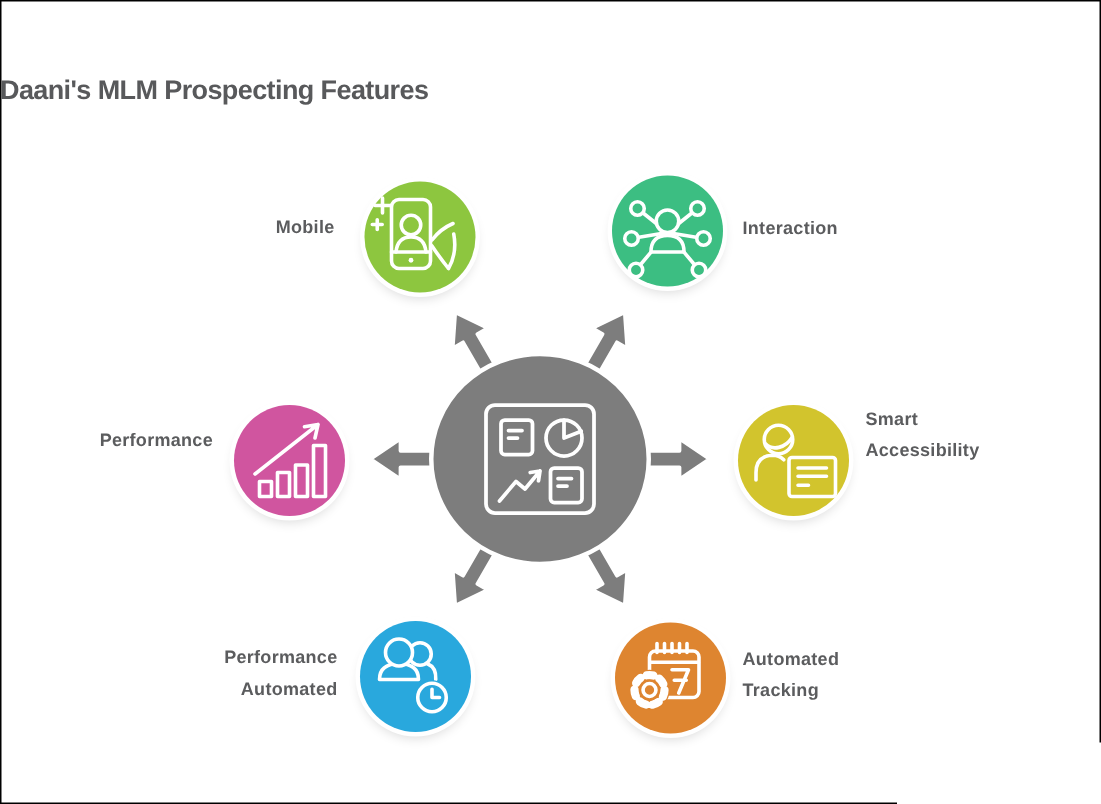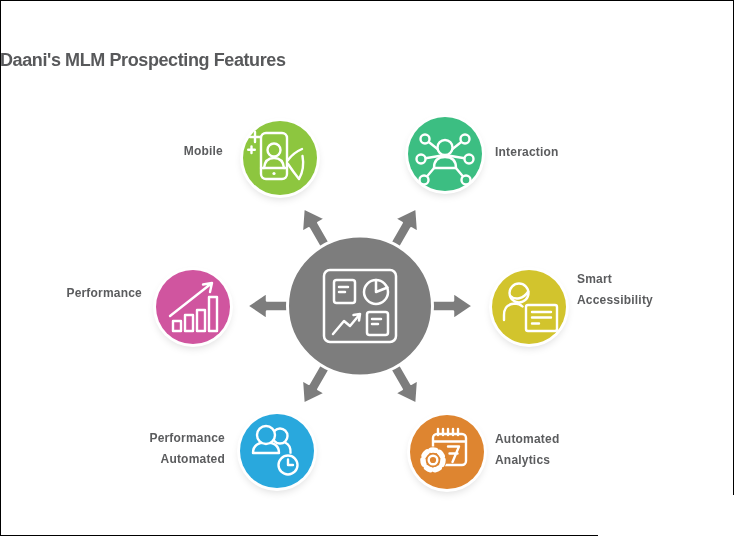--- a/index.html
+++ b/index.html
@@ -163,18 +163,18 @@
       <path d="M23.5,26.5 H55.5"></path>
       <path d="M38,31.5 H49 L42.5,47 M39.5,38.5 H47.5"></path>
       <circle class="bgfill" cx="23" cy="45" r="13.5" stroke="none"></circle>
       <circle cx="23" cy="45" r="10" fill="none" stroke="#fff" stroke-width="5.5" stroke-dasharray="4.6 4.38"></circle>
       <circle class="bgfill" cx="23" cy="45" r="7" stroke="none"></circle>
       <circle cx="23" cy="45" r="4.3" fill="none"></circle>
     </svg>
   </div>
   <div class="label lab-automated">
     <div>Automated</div>
-    <div>Analytics</div>
+    <div>Tracking</div>
   </div>
 
   <div class="frame" style="border-color: rgb(0, 0, 0);"></div>
   <div class="patch" style="background: rgb(255, 255, 255);"></div>
 </div>
 
 </body></html>

